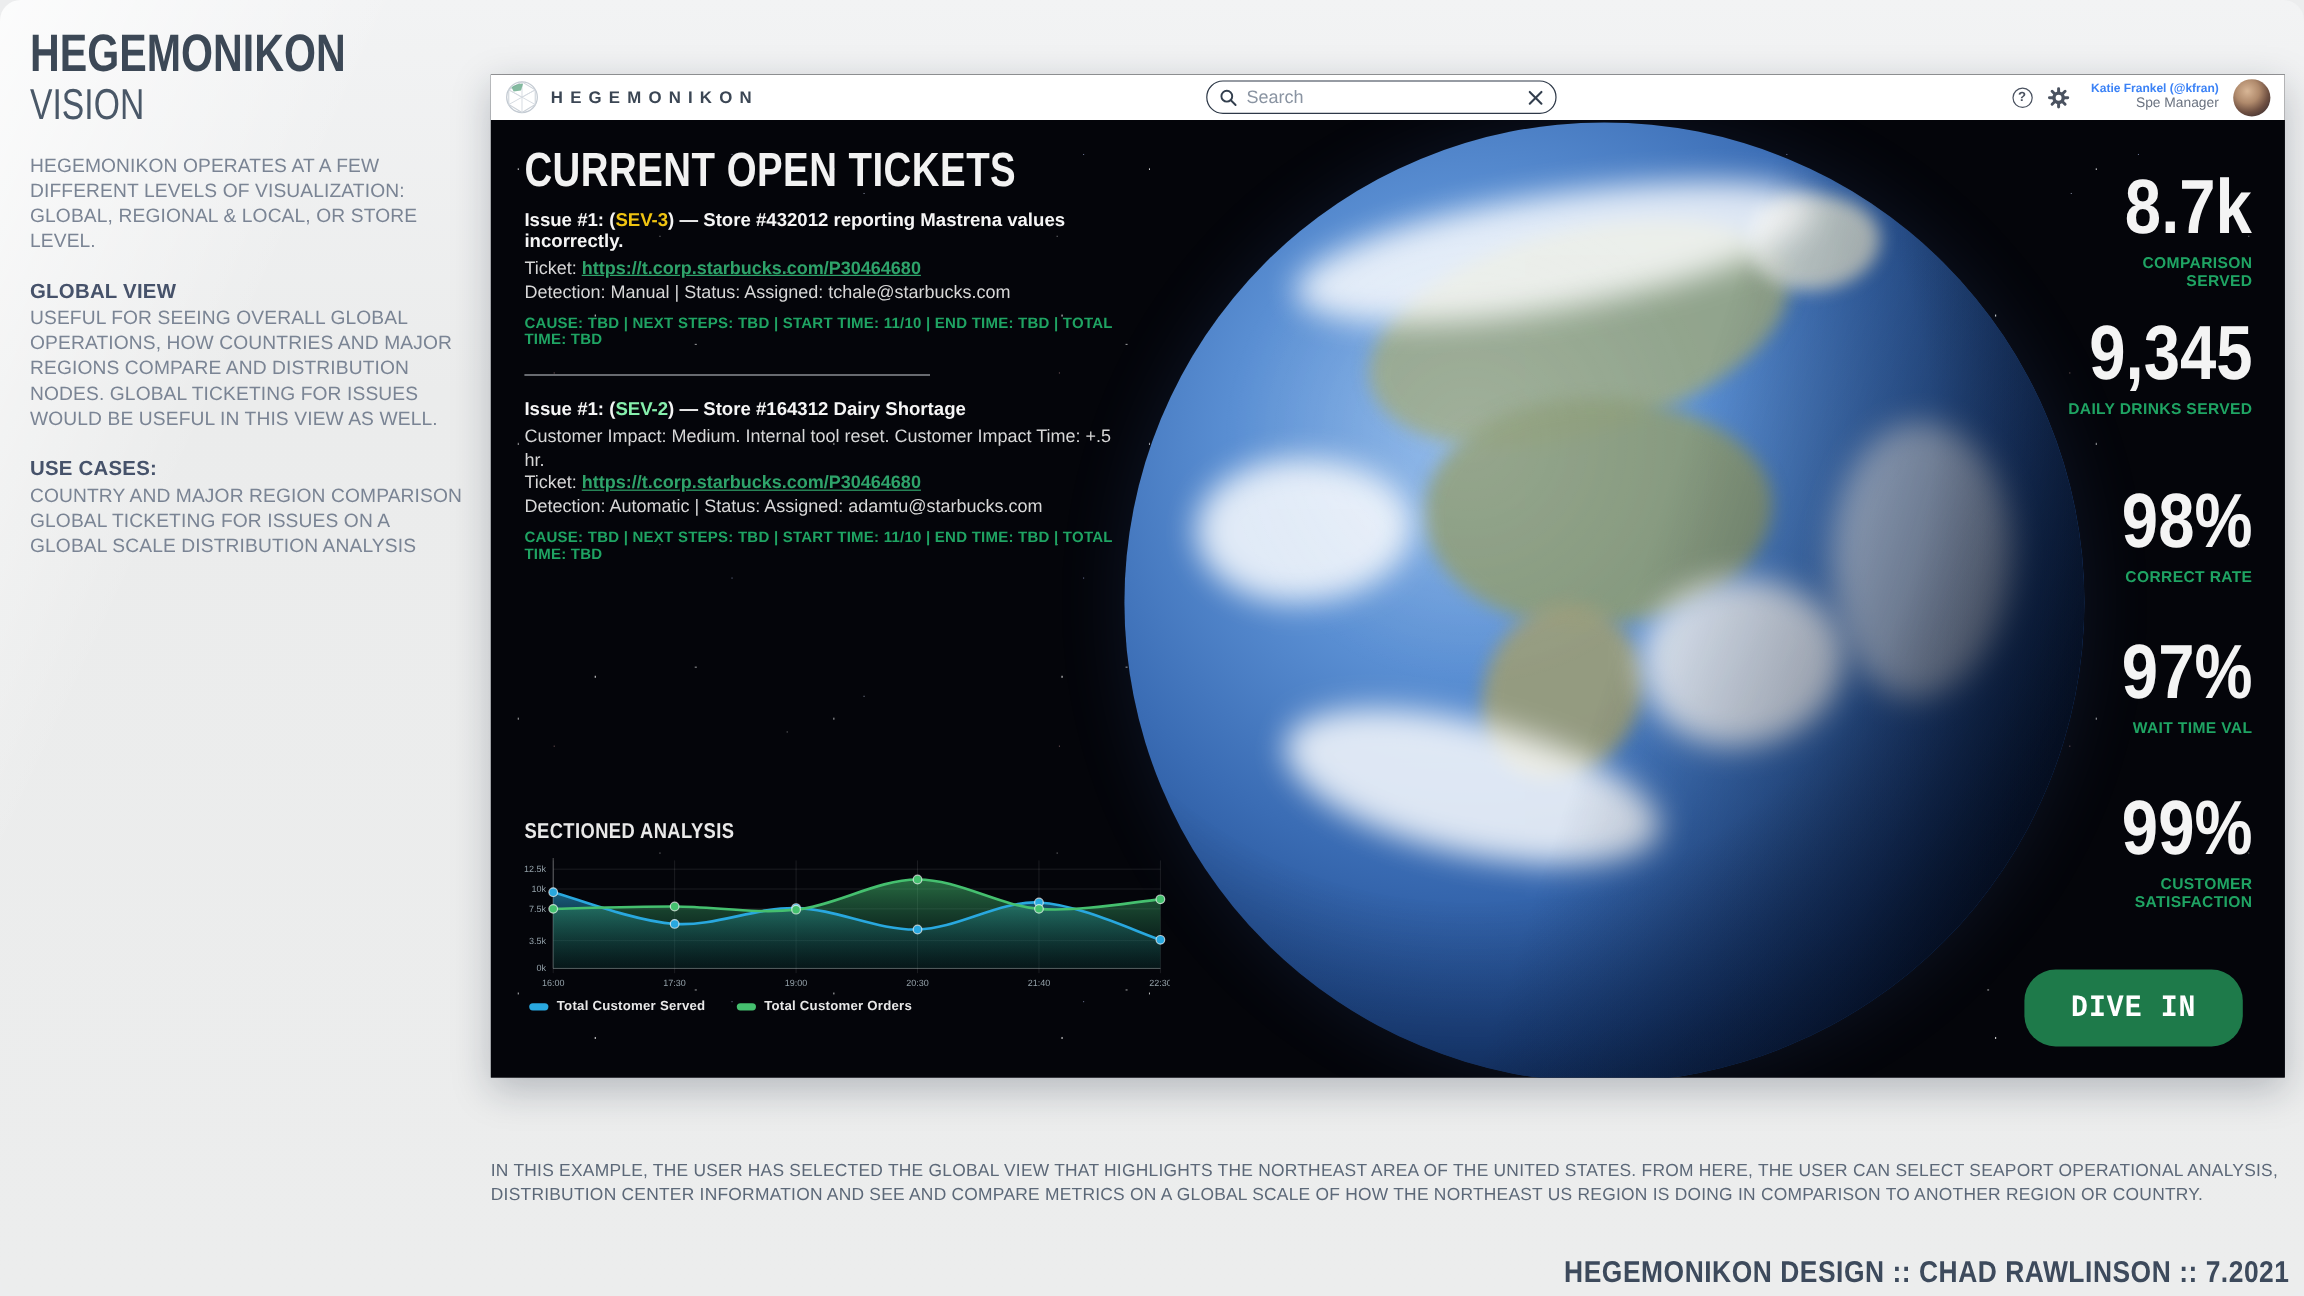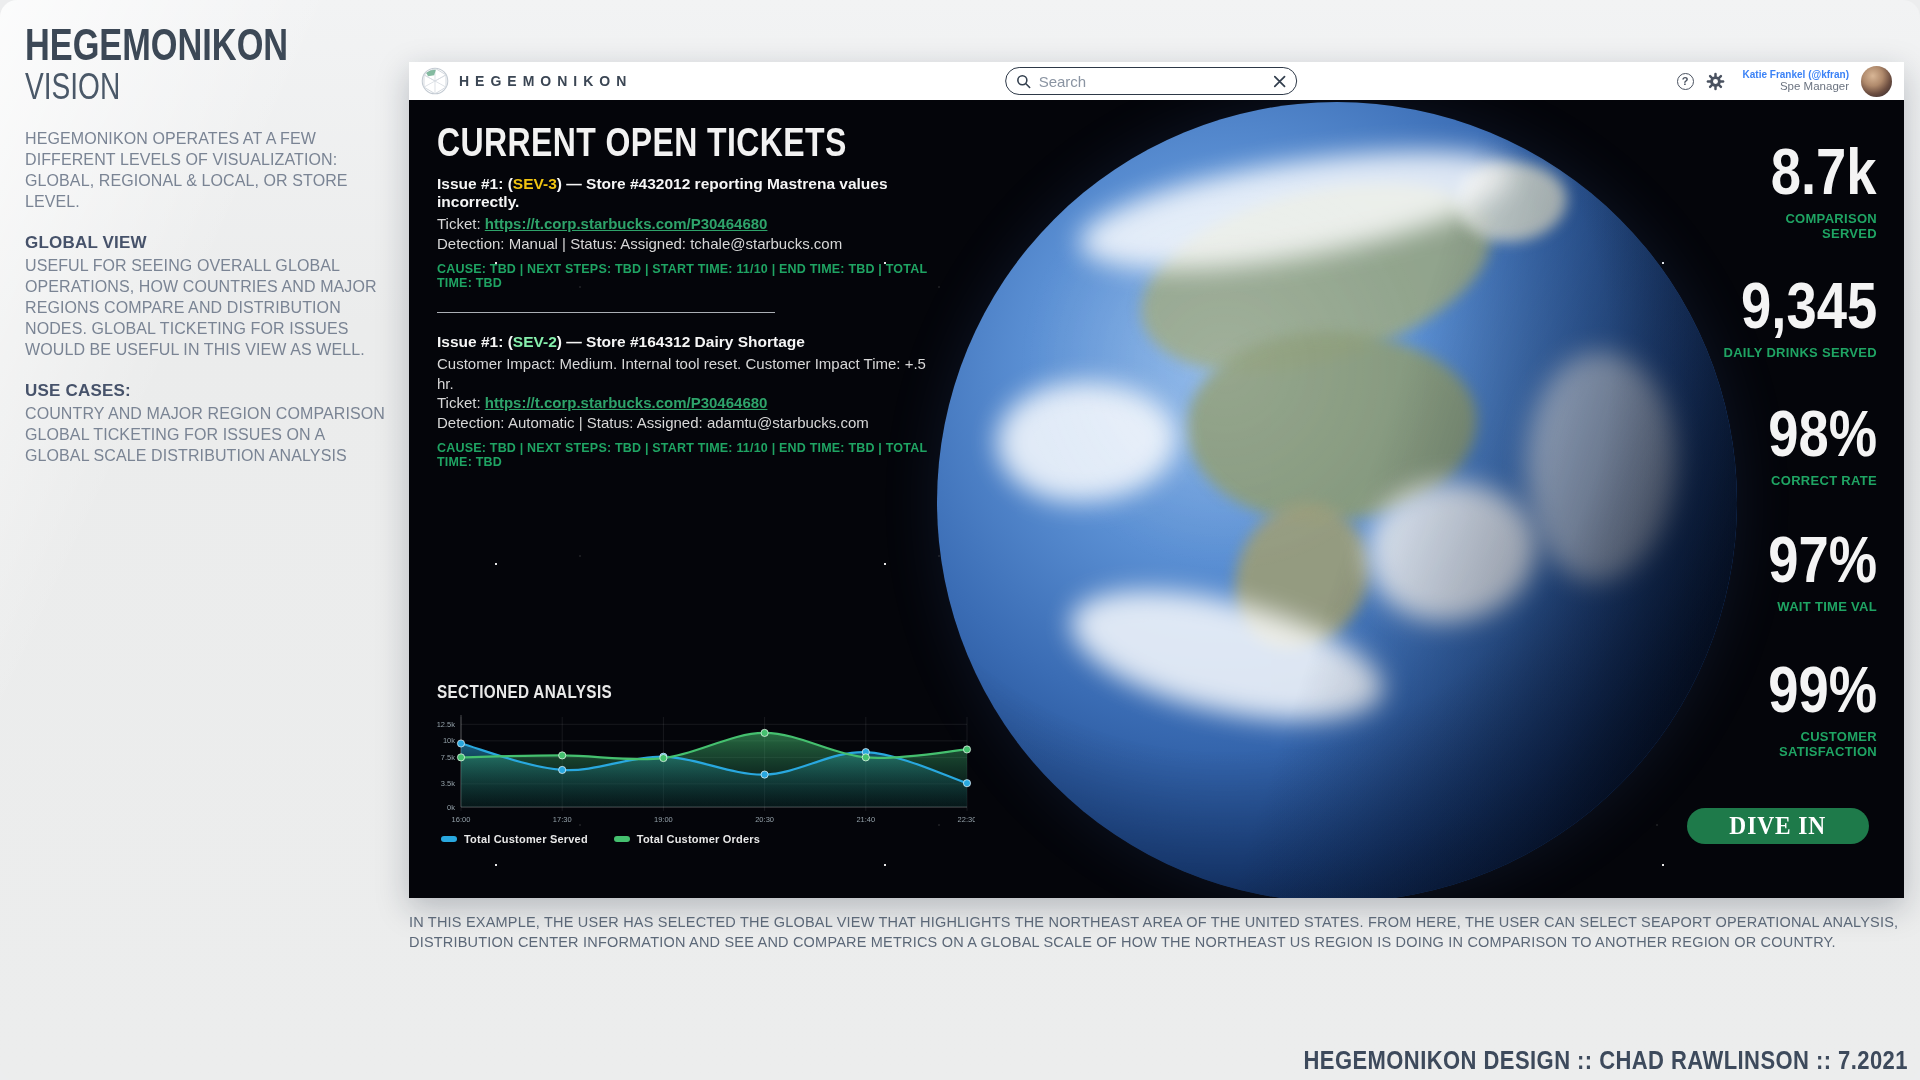--- a/index.html
+++ b/index.html
@@ -93,30 +93,30 @@
   .legend-item { display:flex; align-items:center; gap:7px; }
   .legend-swatch { width:16px; height:6px; border-radius:3px; }
   .legend-label { font-size:11px; font-weight:700; color:#e8e8e8; letter-spacing:.2px; }
 
   
   .metrics { position:absolute; right:27px; top:0; z-index:2; text-align:right; }
   .metric { position:absolute; right:0; }
   .metric-value { font-size:64px; font-weight:800; color:#f4f4f4; line-height:1;
     transform:scaleX(.85); transform-origin:right center; white-space:nowrap; }
   .metric-label { margin-top:7px; font-size:13px; font-weight:700; color:#1fa463; letter-spacing:.3px; }
-  .m1{top:78px;} .m2{top:212px;} .m3{top:340px;} .m4{top:466px;} .m5{top:596px;}
-
-  .cta-button { position:absolute; right:35px; top:746px; width:182px; height:36px; border-radius:26px;
+  .m1{top:78px;} .m2{top:200px;} .m3{top:340px;} .m4{top:466px;} .m5{top:596px;}
+
+  .cta-button { position:absolute; right:35px; top:746px; width:182px; height:64px; border-radius:26px;
     background:#1e7a4a; color:#fff; font-size:26px; font-weight:800; letter-spacing:1px;
     display:flex; align-items:center; justify-content:center; z-index:3; cursor:pointer;
-    font-family:Liberation Serif, serif; border:none; }
+    font-family:Liberation Mono, monospace; border:none; }
   .cta-button span { transform:scaleX(.9); }
 
   
-  .caption { position:absolute; left:409px; top:912px; width:1498px; font-size:14.5px; line-height:1.4;
+  .caption { position:absolute; left:409px; top:966px; width:1498px; font-size:14.5px; line-height:1.4;
     color:#5c6878; letter-spacing:.2px; }
   .credit { position:absolute; right:12px; top:1046px; font-size:25px; font-weight:700; color:#3d4a5c;
     letter-spacing:.5px; transform:scaleX(.88); transform-origin:right center; white-space:nowrap; }
 </style>
 </head>
 <body>
 
 <div class="stage">
 
   <div class="sidebar">

